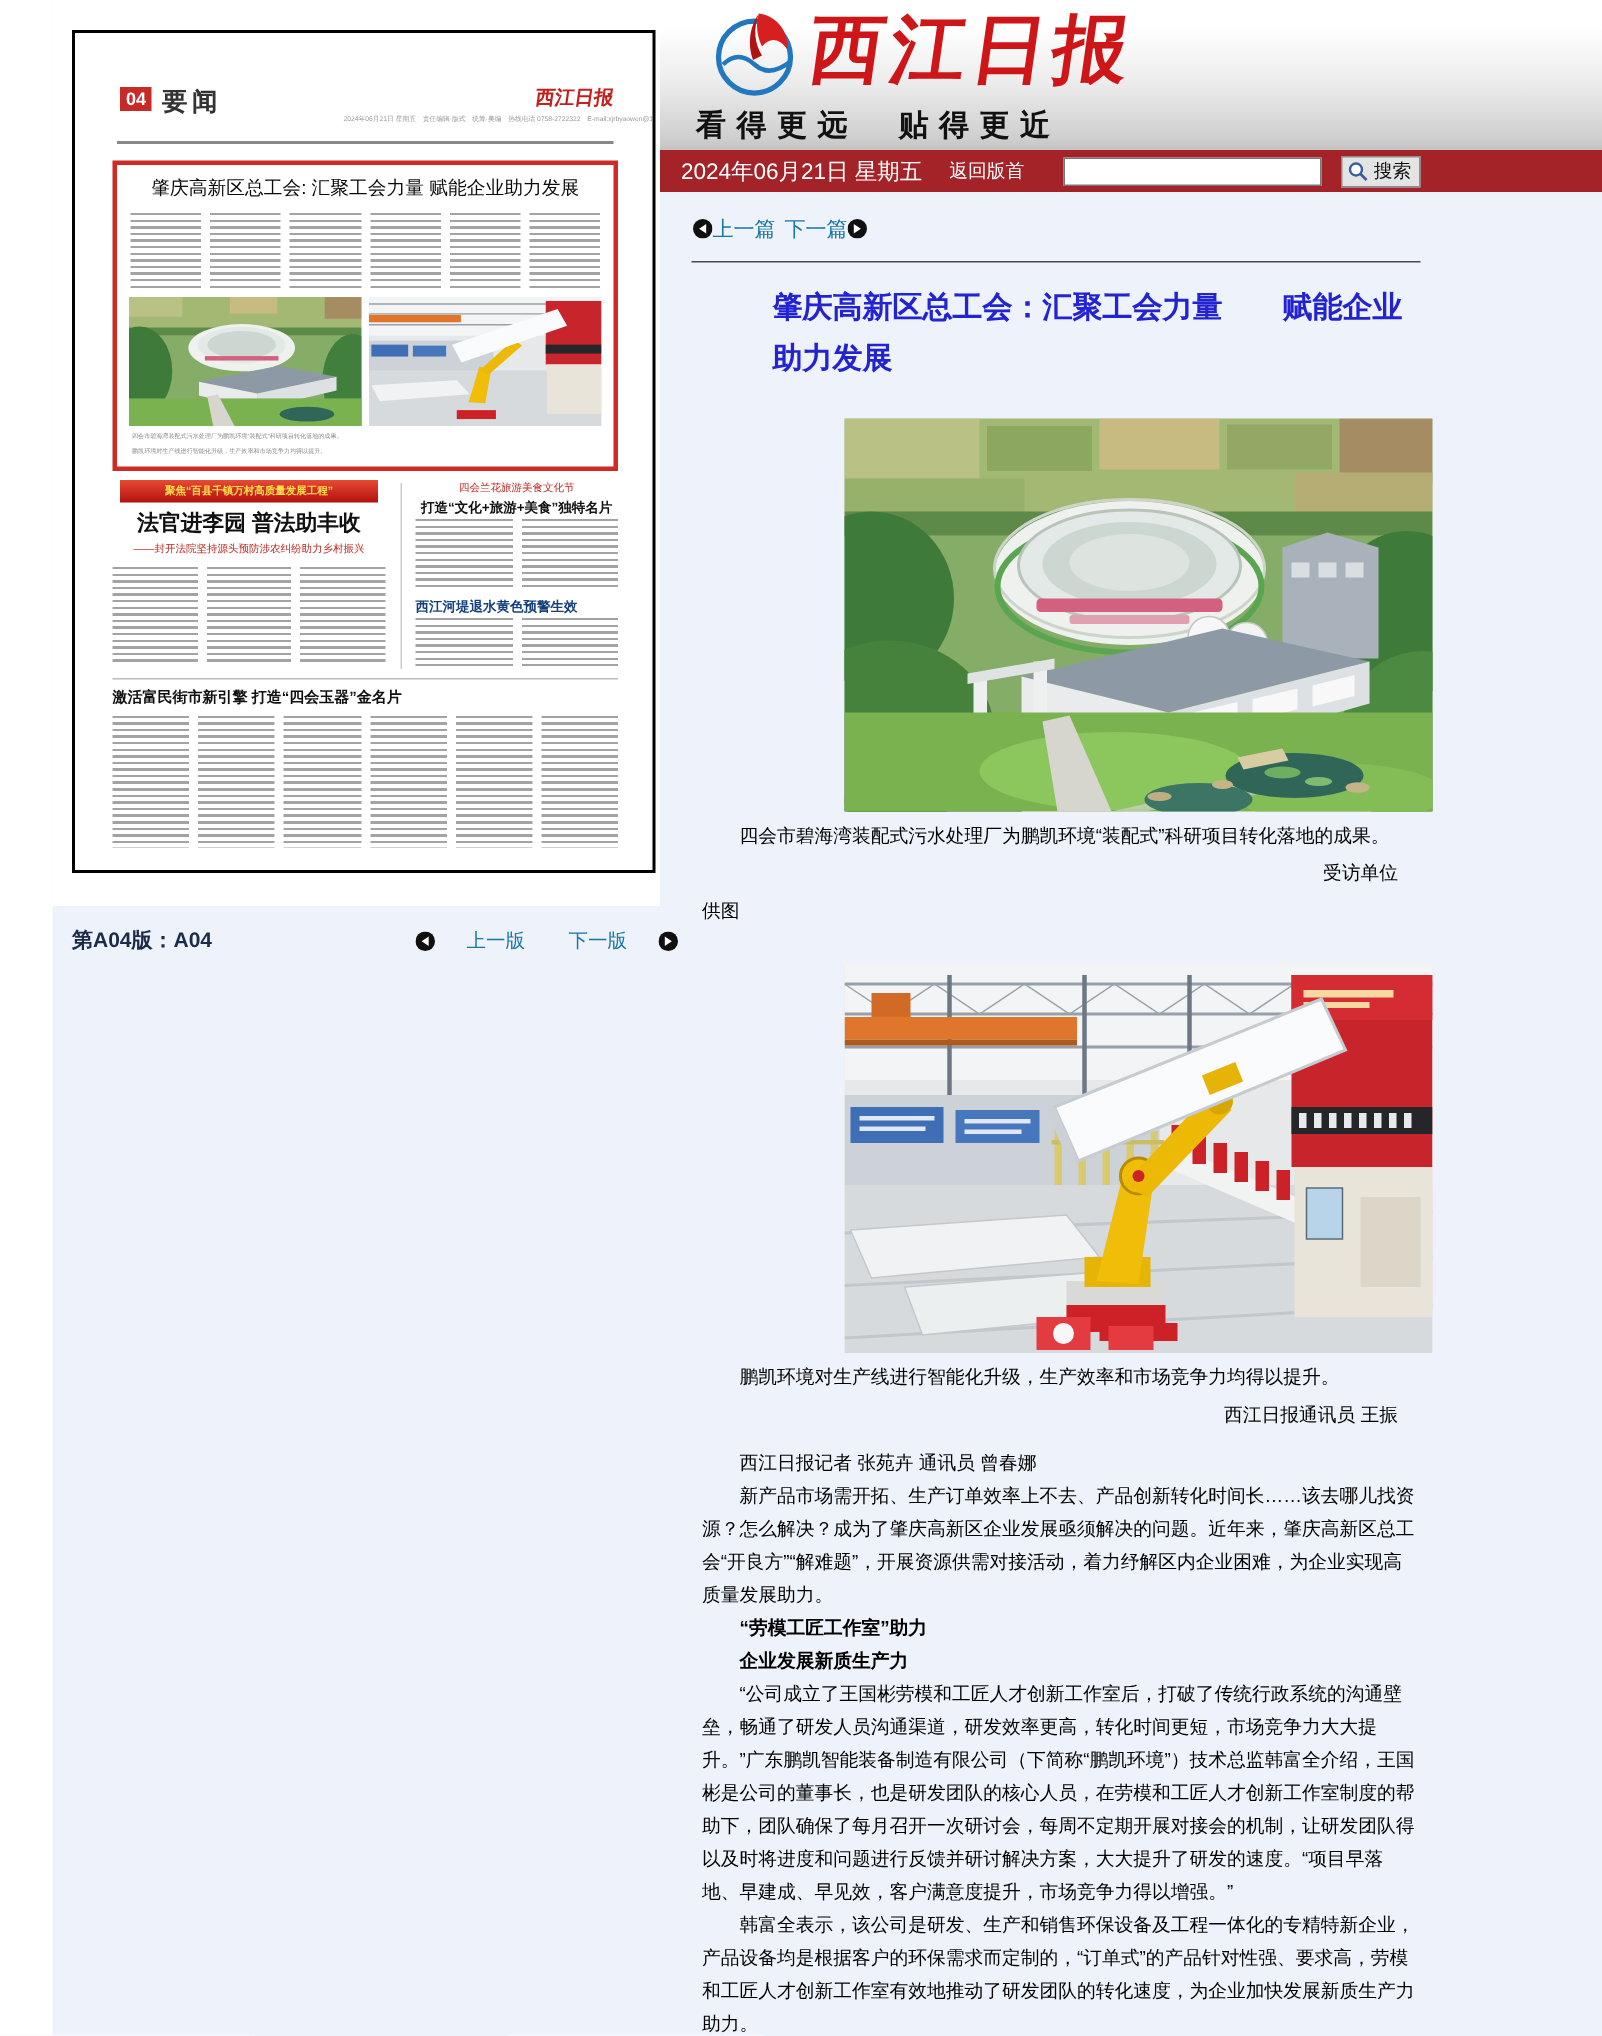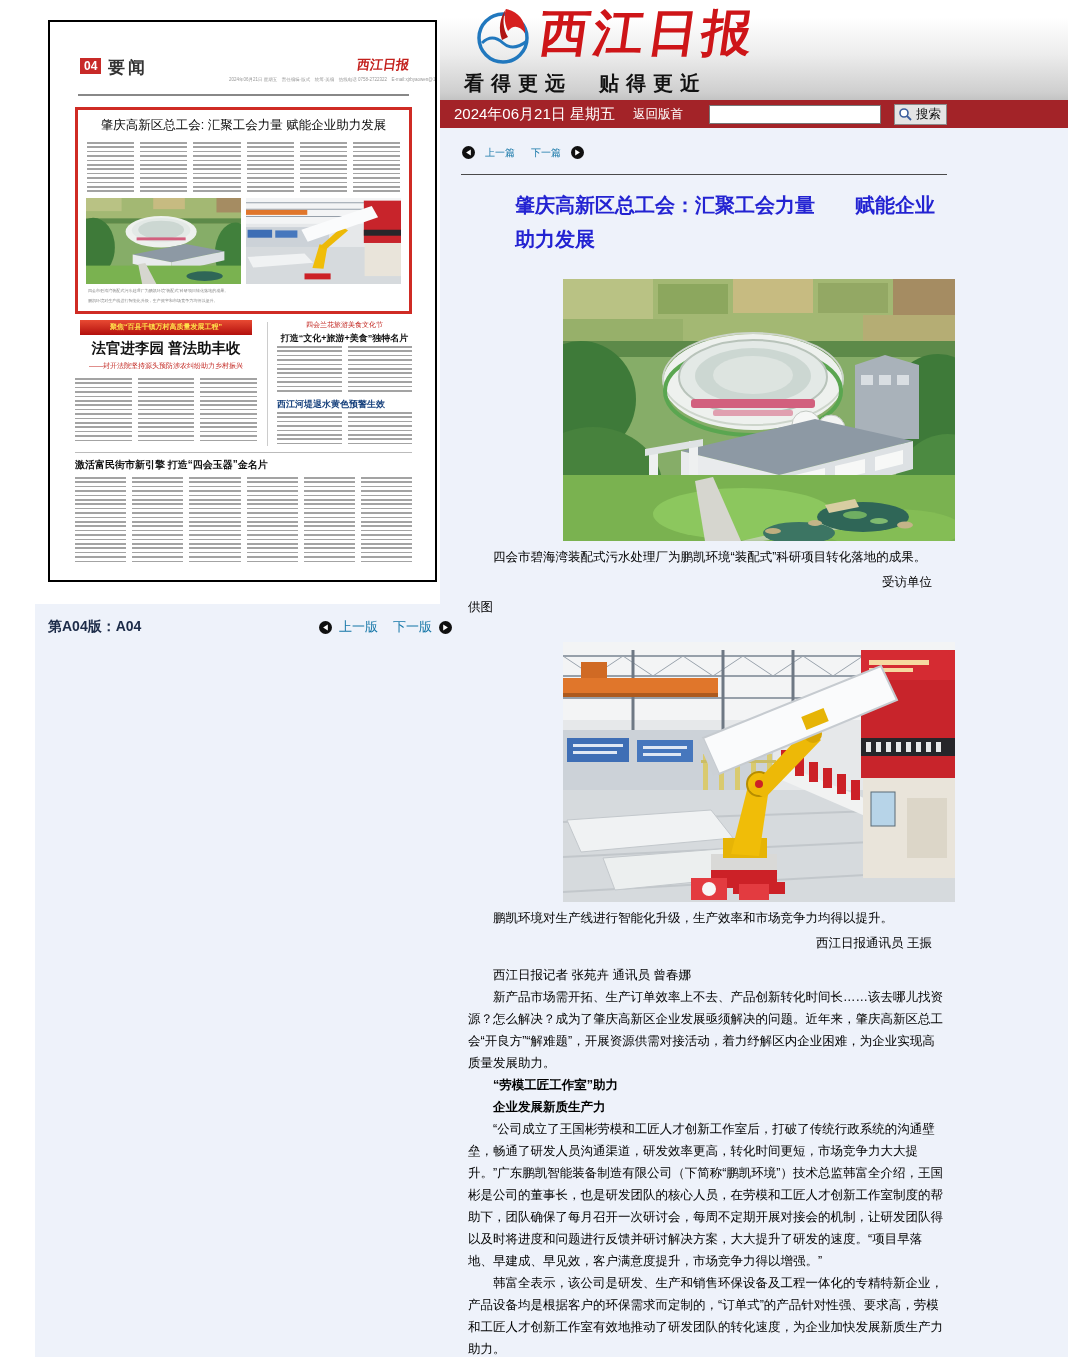--- a/index.html
+++ b/index.html
@@ -47,21 +47,21 @@
   .t-right2 .mc1 { position:absolute; left:0; right:0; top:26px; height:46px; }
   .t-h4 { position:absolute; left:0; right:0; top:78px; text-align:left; font-size:9px; font-weight:bold; color:#16407c; }
   .t-right2 .mc2 { position:absolute; left:0; right:0; top:92px; height:32px; }
   .t-sec3 { position:absolute; top:430px; left:25px; width:337px; height:118px; border-top:1px solid #bbb; }
   .t-h5 { font-size:10px; font-weight:bold; color:#111; margin-top:5px; }
   .t-sec3 .mcols { position:absolute; left:0; right:0; top:24px; height:88px; }
 
   .page-nav-row { position:absolute; left:48px; top:618px; width:404px; display:flex;
                   justify-content:space-between; align-items:center; }
   .page-label { font-size:14px; font-weight:bold; color:#1c2b48; }
-  .vlinks { display:flex; align-items:center; gap:7px; font-size:13px; }
+  .vlinks { display:flex; align-items:center; gap:21px; font-size:13px; }
   .vlinks a { color:#1677a8; text-decoration:none; cursor:pointer; }
   .circ { display:inline-block; vertical-align:-2px; }
 
   
   .right-col { position:absolute; left:440px; top:0; width:628px; height:1357px; }
   .masthead { position:relative; height:100px;
               background:linear-gradient(180deg,#ffffff 18%,#ececec 55%,#cfcfcf 92%,#c3c3c3); }
   .logo-ico { position:absolute; left:36px; top:7px; }
   .logo-txt { position:absolute; left:100px; top:2px; font-family:"DejaVu Serif",serif;
               font-size:50px; line-height:62px; font-weight:bold; color:#ce1518;
@@ -69,21 +69,21 @@
   .tagline { position:absolute; left:24px; top:70px; font-size:20px; font-weight:bold;
              letter-spacing:7px; color:#111; }
   .date-bar { height:28px; background:#a32328; display:flex; align-items:center; padding-left:14px; }
   .date-txt { color:#fff; font-size:15px; }
   .back-link { color:#fff; font-size:12.5px; text-decoration:none; margin-left:18px; cursor:pointer; }
   .search-input { margin-left:26px; width:172px; height:19px; border:1px solid #777; background:#fff;
                   font-size:12px; padding:0 4px; }
   .search-btn { margin-left:13px; display:flex; align-items:center; height:21px; background:#e4e4e4;
                 border:1px solid #8b8b8b; cursor:pointer; padding:0 5px 0 3px; gap:3px; }
   .search-btn .lbl { font-size:12.5px; color:#111; }
-  .art-nav { margin:17px 0 0 22px; display:flex; align-items:center; gap:10px; font-size:10px; height:15px; }
+  .art-nav { margin:17px 0 0 22px; display:flex; align-items:center; font-size:14px; height:15px; }
   .art-nav a { color:#1677a8; text-decoration:none; cursor:pointer; }
   .rule { margin:14px 0 0 21px; width:486px; border-top:1px solid #4a4a4a; }
   .a-title { width:430px; margin:13px 0 0 75px; text-align:left; font-size:20px; line-height:34px;
              font-weight:bold; color:#2323d2; }
   .photo-wrap { width:392px; margin:23px 0 0 123px; font-size:0; }
   .photo-wrap.second { margin-top:22px; }
   .textcol { width:478px; margin-left:28px; font-size:12.5px; color:#000; }
   .cap { margin-top:4px; line-height:25px; }
   .cap .ind { text-indent:25px; }
   .cap .right { text-align:right; padding-right:14px; }

